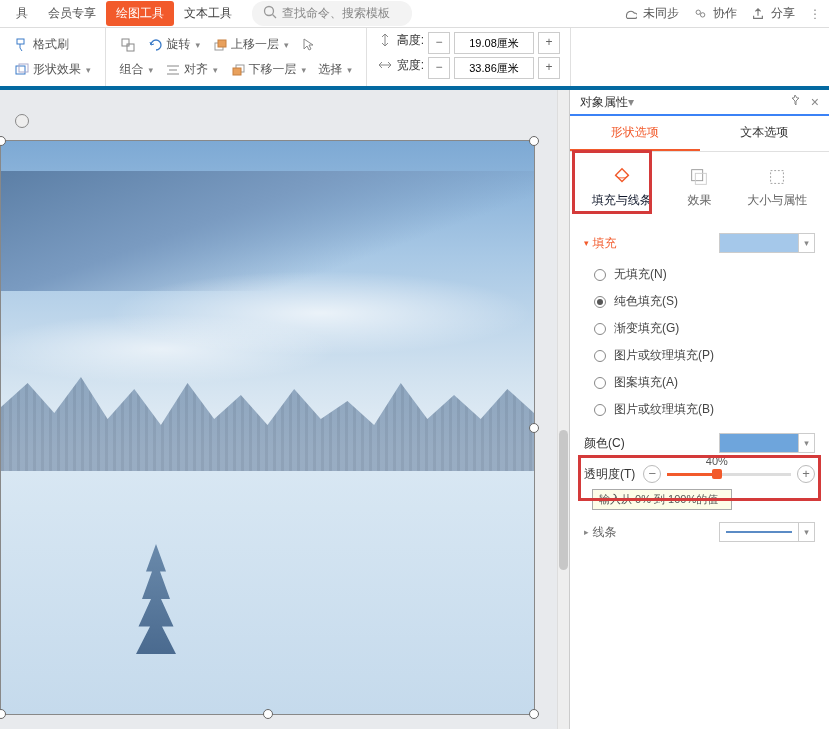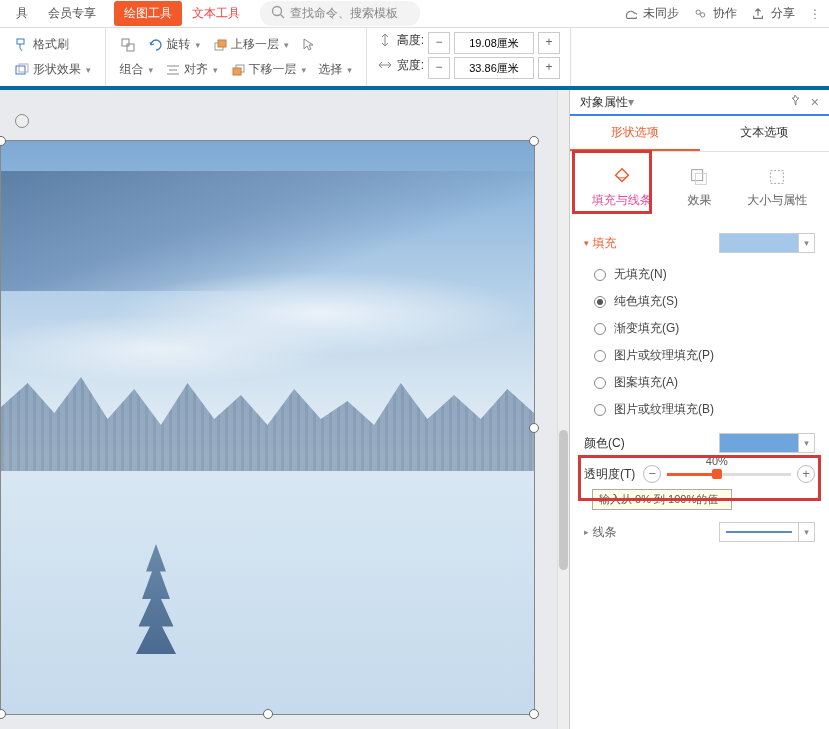--- a/index.html
+++ b/index.html
@@ -1,21 +1,21 @@
 <!DOCTYPE html>
 <html><head>
 <meta charset="utf-8">
 <style>
 * { box-sizing: border-box; margin: 0; padding: 0; font-family: "Microsoft YaHei", sans-serif; }
 body { width: 829px; height: 729px; background: #e8eaed; font-size: 12px; color: #333; overflow: hidden; }
 
 .top-menu { height: 28px; background: #fff; display: flex; align-items: center; padding: 0 6px; border-bottom: 1px solid #ddd; }
 .menu-item { padding: 4px 10px; cursor: pointer; color: #555; }
-.menu-item.active { background: #f25a2b; color: #fff; border-radius: 3px; margin-left: 8px; }
-.menu-item.orange { color: #ef4444; }
+.menu-item.active { background: #f25a2b; color: #fff; border-radius: 3px; }
+.menu-item.orange { color: #404040; }
 .search-box { margin-left: 10px; background: #f3f3f3; border-radius: 12px; padding: 3px 10px; display: flex; align-items: center; gap: 4px; color: #888; width: 160px; }
 .top-right { margin-left: auto; display: flex; gap: 14px; align-items: center; color: #555; }
 .right-link { display: flex; align-items: center; gap: 6px; cursor: pointer; }
 
 .toolbar { height: 62px; background: #fff; display: flex; border-bottom: 4px solid #0369a1; }
 .tb-group { border-right: 1px solid #e0e0e0; padding: 4px 10px; display: flex; flex-direction: column; justify-content: space-around; }
 .tb-row { display: flex; align-items: center; gap: 4px; height: 26px; }
 .tb-btn { display: flex; align-items: center; gap: 3px; padding: 2px 4px; cursor: pointer; color: #555; }
 .tb-ico { width: 16px; height: 16px; display: inline-block; }
 .dd { font-size: 9px; color: #888; margin-left: 2px; }
@@ -36,21 +36,21 @@
 .rot-handle{width:14px;height:14px;border:1px solid #888;background:#eee;border-radius:50%;position:absolute;top:24px;left:15px}
 
 .sidebar { width: 260px; background: #fff; border-left: 1px solid #ccc; display: flex; flex-direction: column; }
 .sb-header { height: 26px; display: flex; align-items: center; padding: 0 10px; border-bottom: 2px solid #3b82f6; font-size: 12px; }
 .sb-header .sp { margin-left: auto; display: flex; gap: 10px; color: #888; }
 .sb-tabs { display: flex; border-bottom: 1px solid #e0e0e0; }
 .sb-tab { flex: 1; text-align: center; padding: 8px 0; cursor: pointer; }
 .sb-tab.active { color: #f25a2b; border-bottom: 2px solid #f25a2b; }
 .sb-modes { display: flex; justify-content: space-around; padding: 10px 4px; }
 .mode { text-align: center; cursor: pointer; padding: 4px 6px; color: #666; }
-.mode.active { color: #ec4899; }
+.mode.active { color: #0f172a; }
 .mode-ico { width: 22px; height: 22px; margin: 0 auto 4px; display: block; }
 .hl-box { position: absolute; border: 3px solid #d43a3a; pointer-events: none; }
 
 .sb-section { padding: 6px 14px; }
 .sec-title { color: #f25a2b; font-size: 12px; padding: 4px 0; display: flex; align-items: center; gap: 4px; }
 .sec-title.gray { color: #666; }
 .swatch-btn { margin-left: auto; width: 96px; height: 20px; border: 1px solid #ccc; background: #a5c8ea; display: flex; }
 .swatch-dd { width: 16px; border-left: 1px solid #ccc; background: #fff; text-align: center; line-height: 18px; color: #888; font-size: 9px; }
 .radio-list { padding: 4px 0 4px 10px; }
 .radio-item { display: flex; align-items: center; gap: 8px; padding: 5px 0; cursor: pointer; color: #444; }

